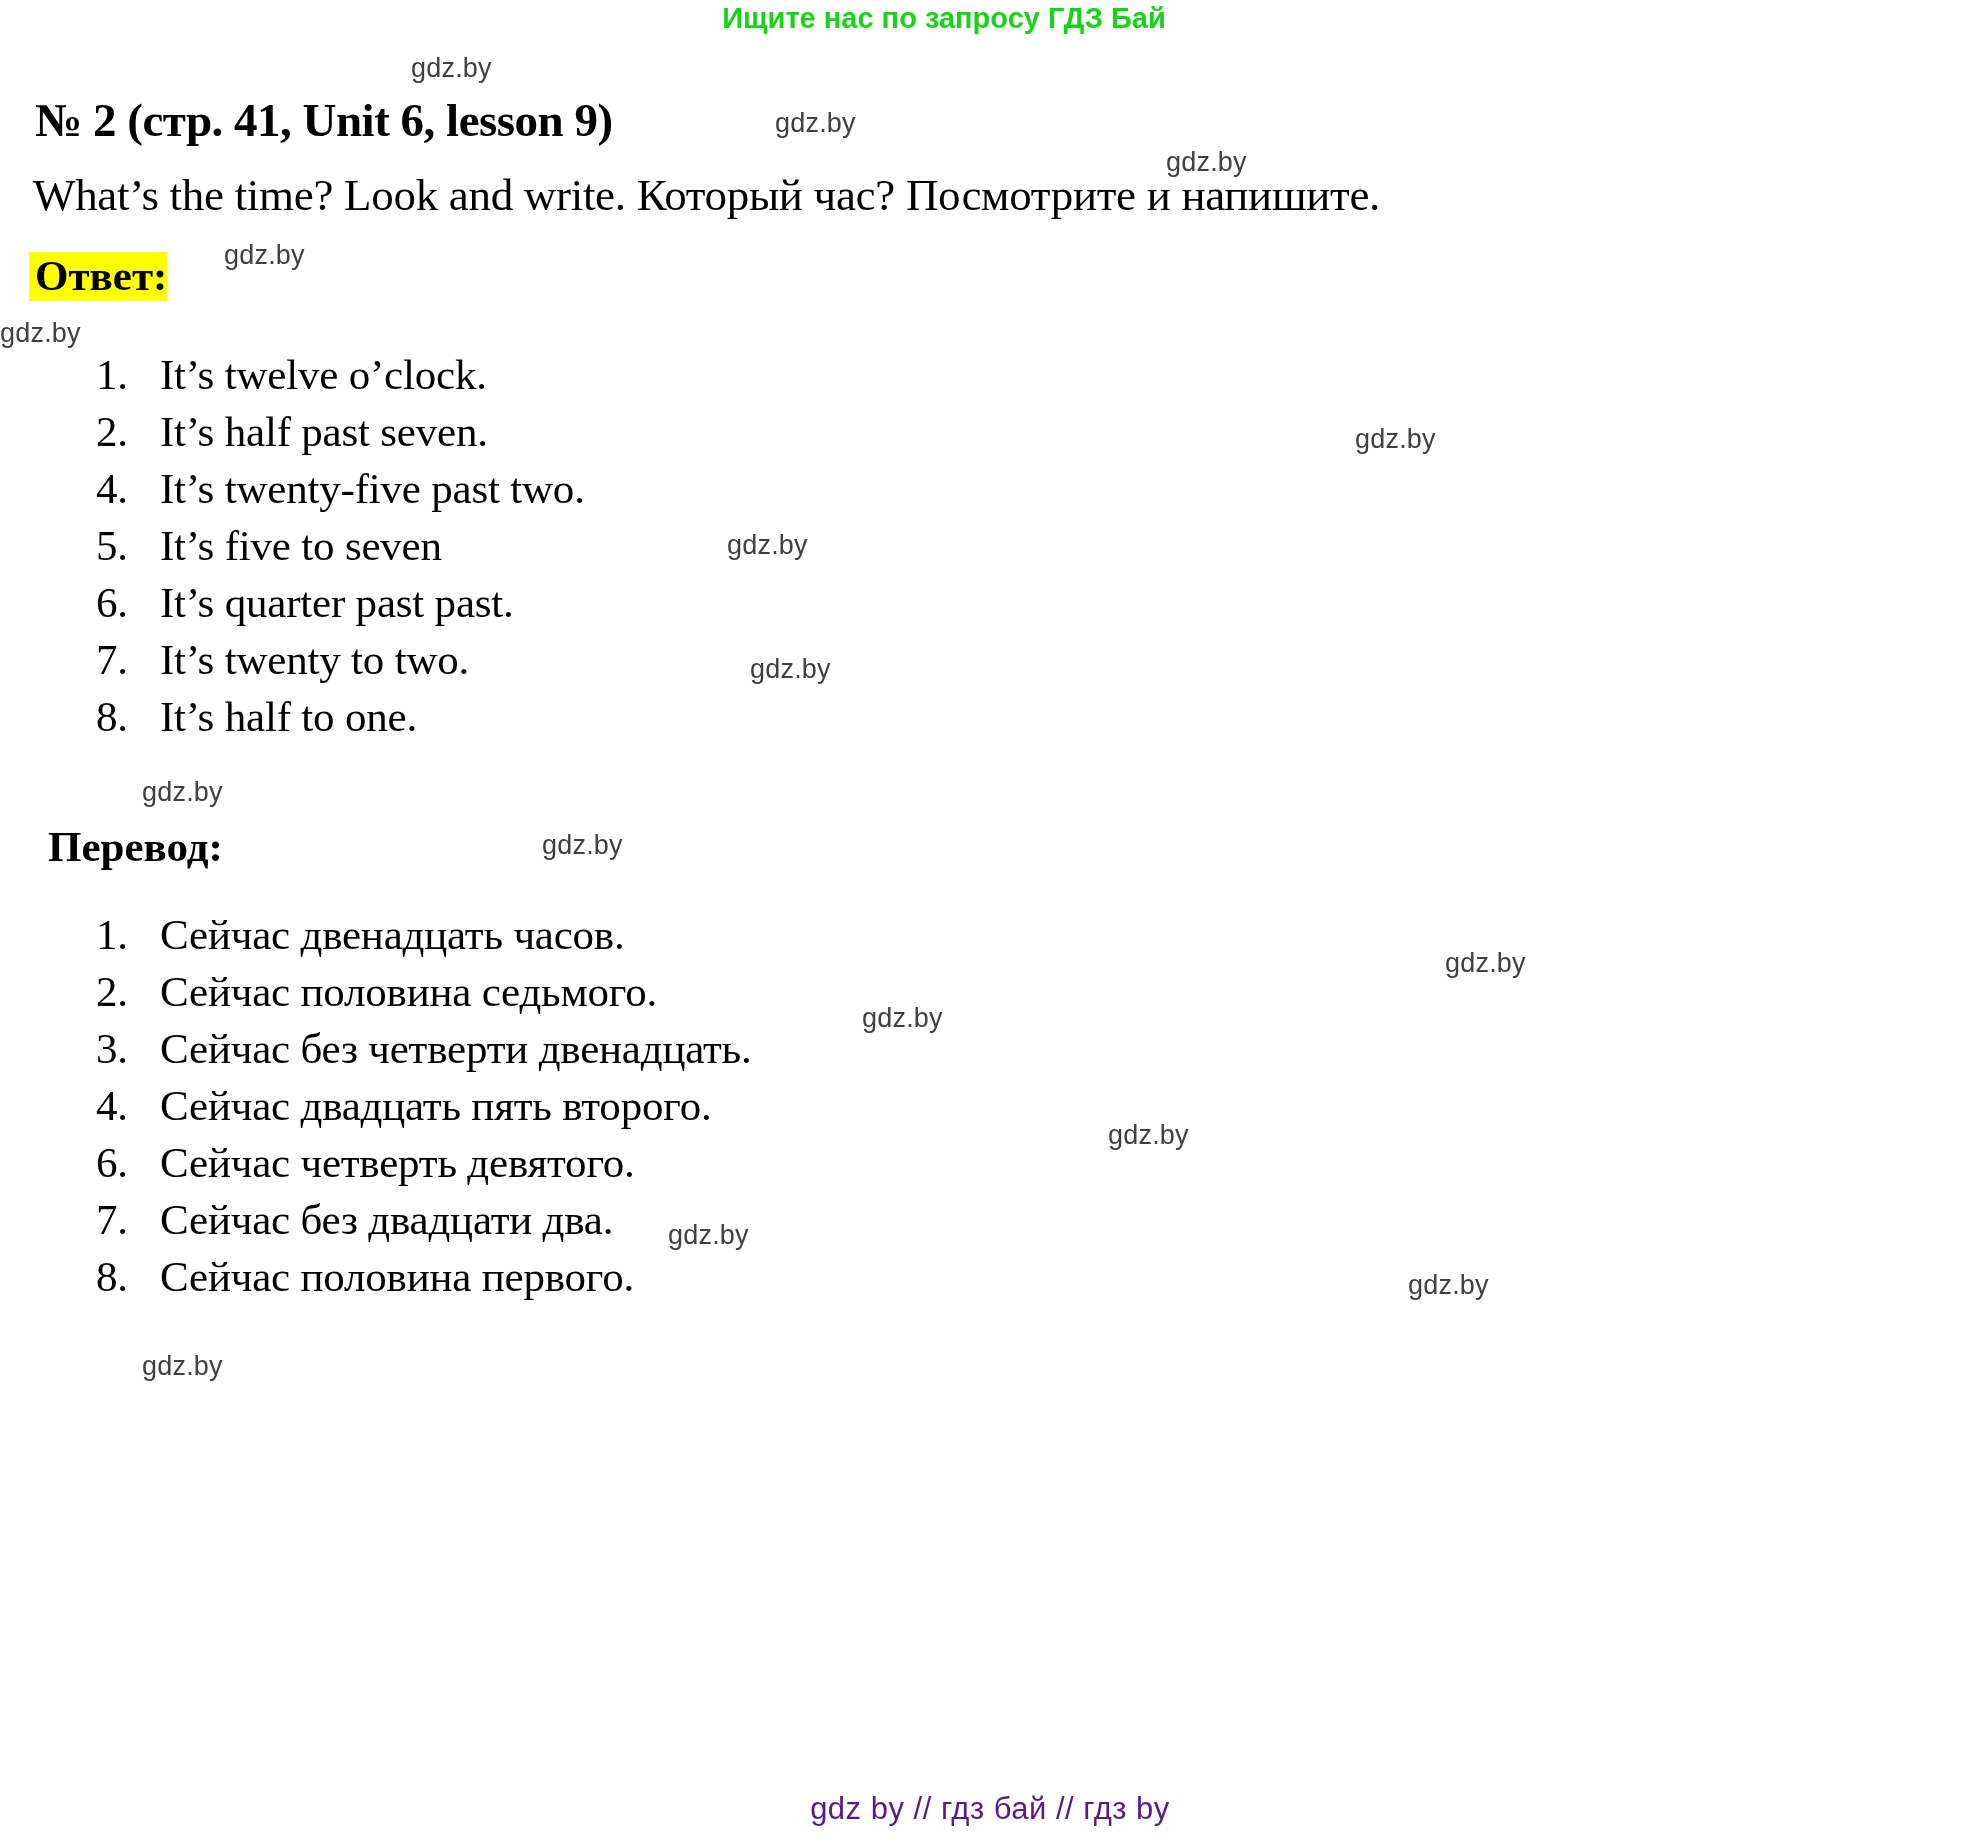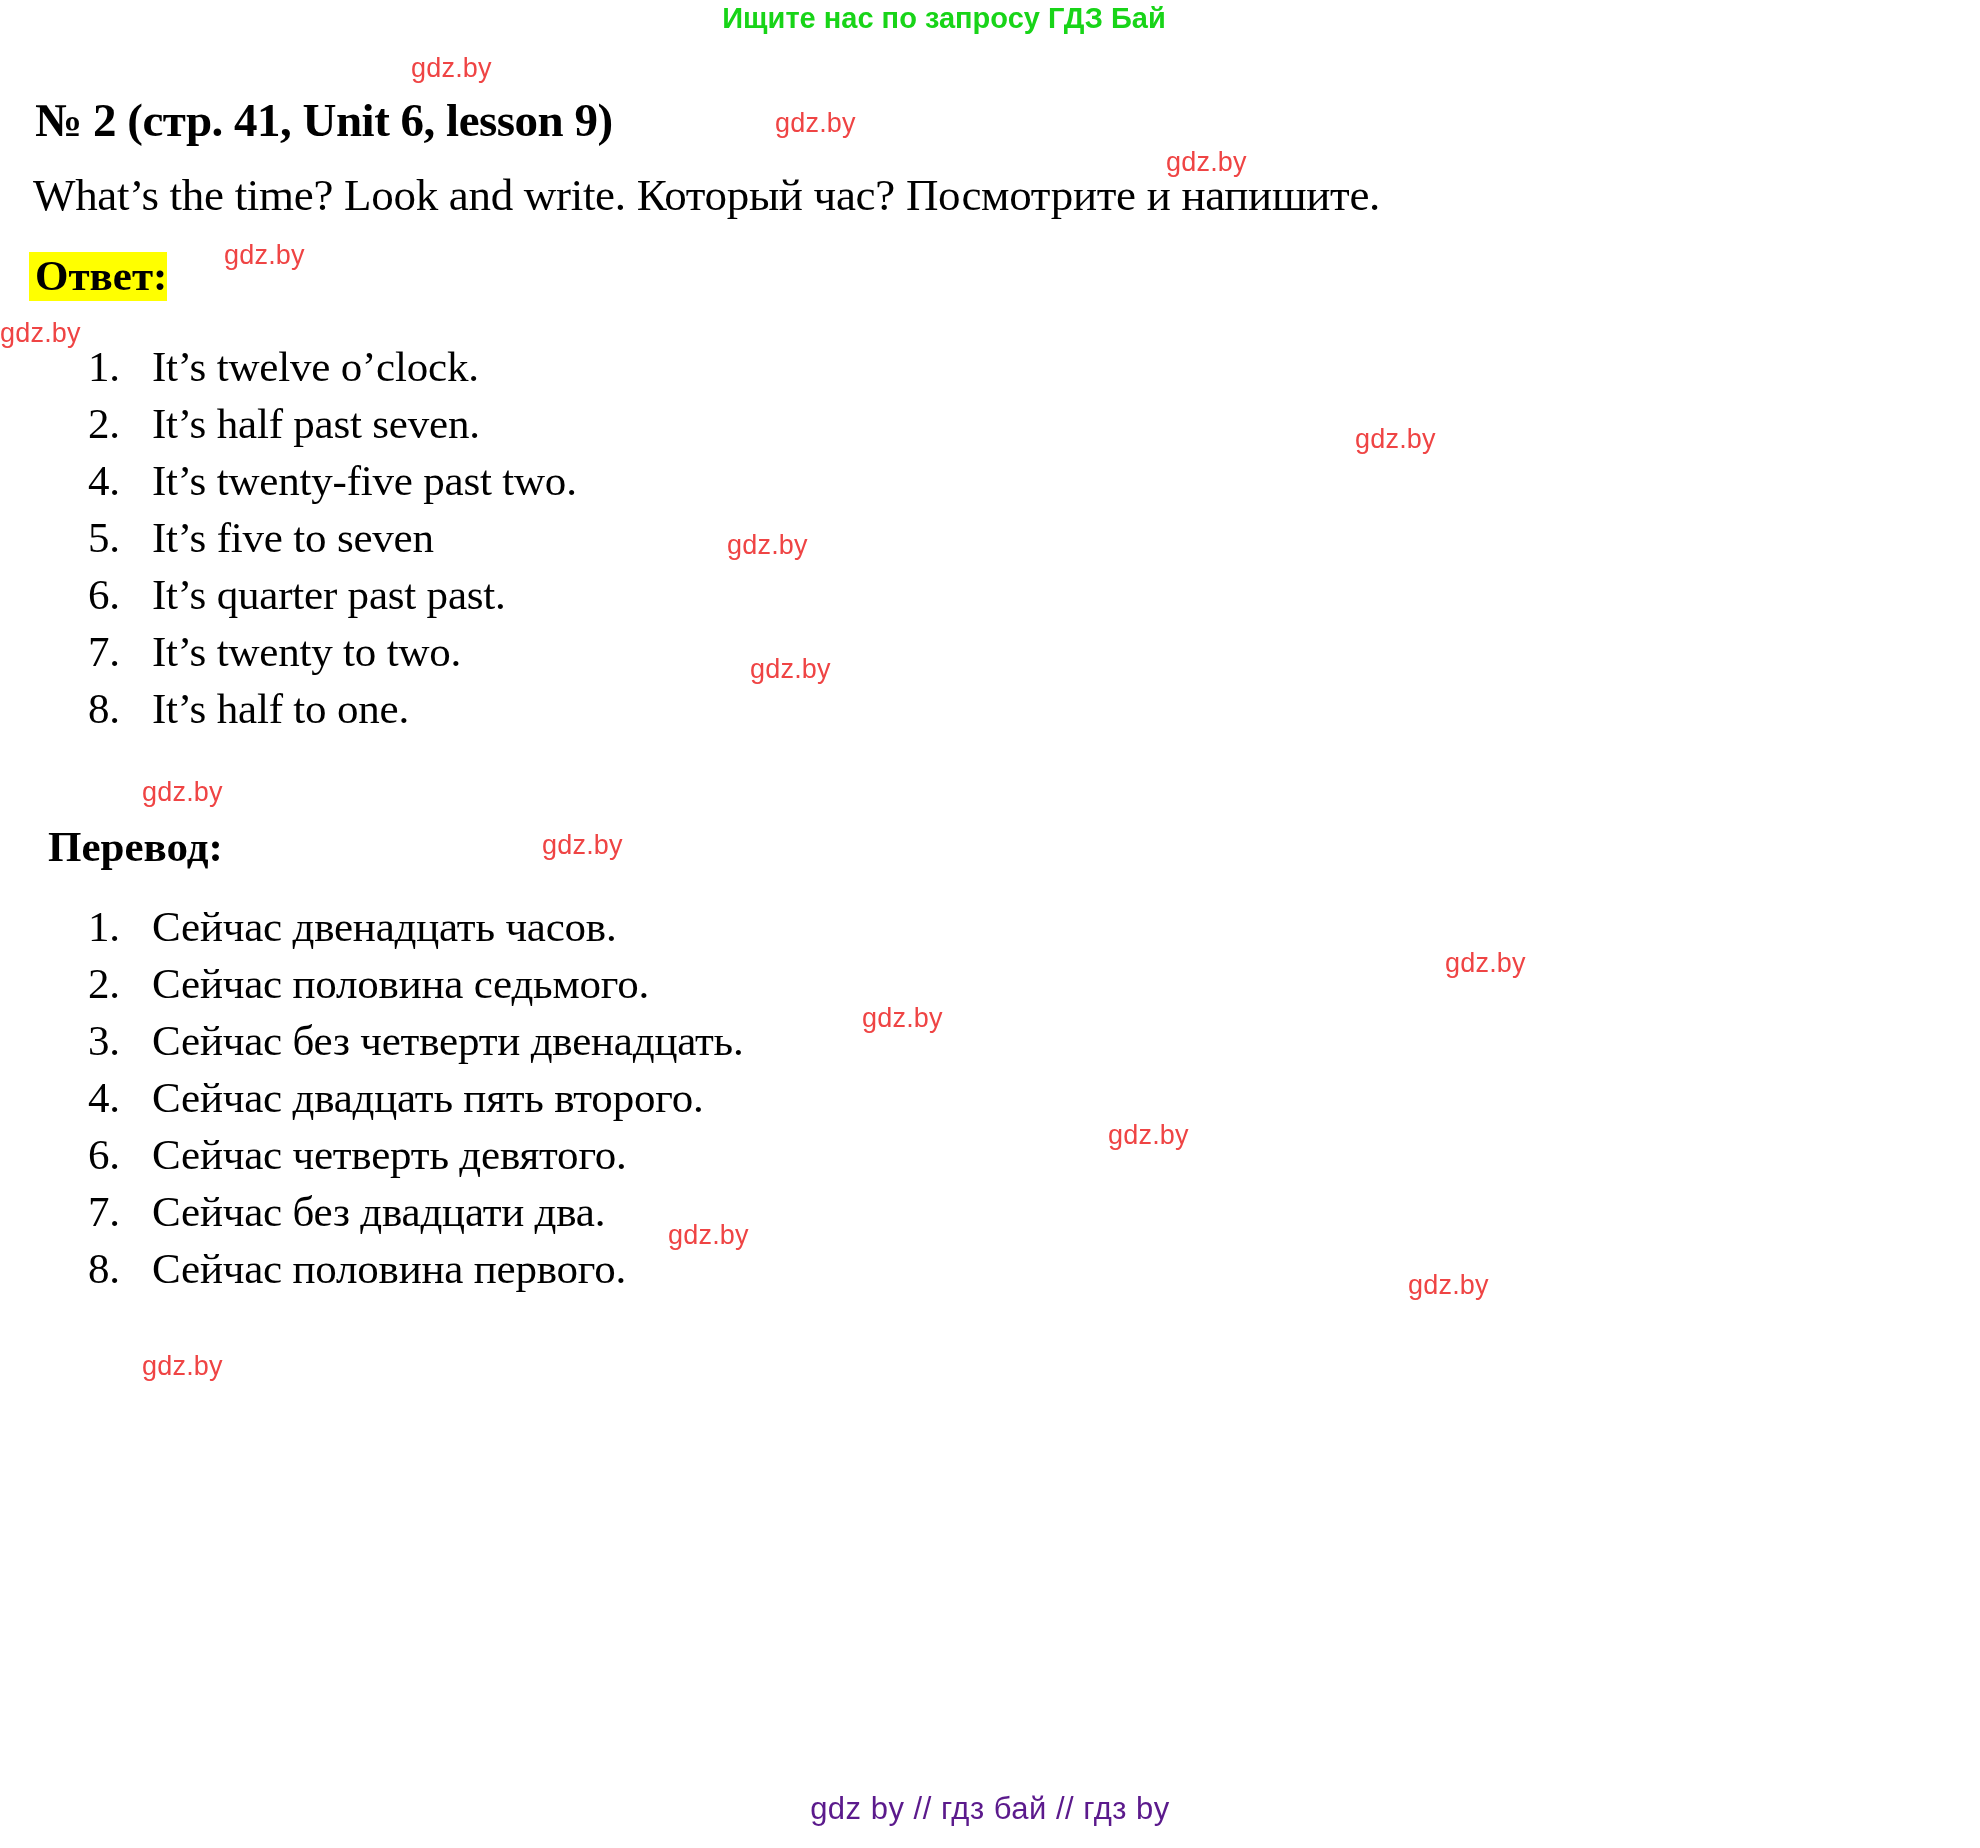--- a/index.html
+++ b/index.html
@@ -14,21 +14,21 @@
     overflow: hidden;
     font-family: "Liberation Serif", "DejaVu Serif", serif;
     color: #000000;
   }
 
   
   .wm {
     position: absolute;
     font-family: "Liberation Sans", "DejaVu Sans", sans-serif;
     font-size: 27px;
-    color: #ef4444;
+    color: #404040;
     white-space: nowrap;
     line-height: 1;
     letter-spacing: 0.2px;
   }
 
   
   .promo {
     position: absolute;
     top: 2px;
     left: 0;
@@ -78,21 +78,21 @@
     font-size: 43px;
     font-weight: 700;
     white-space: nowrap;
     margin-left: 17px;
   }
 
   
   .num-list {
     position: absolute;
     list-style: none;
-    margin: 0;
+    margin: 8px;
     padding: 0;
   }
   .num-list li {
     position: relative;
     font-size: 43px;
     line-height: 57px;
     white-space: nowrap;
     letter-spacing: -0.2px;
   }
   .num-list li .idx {

